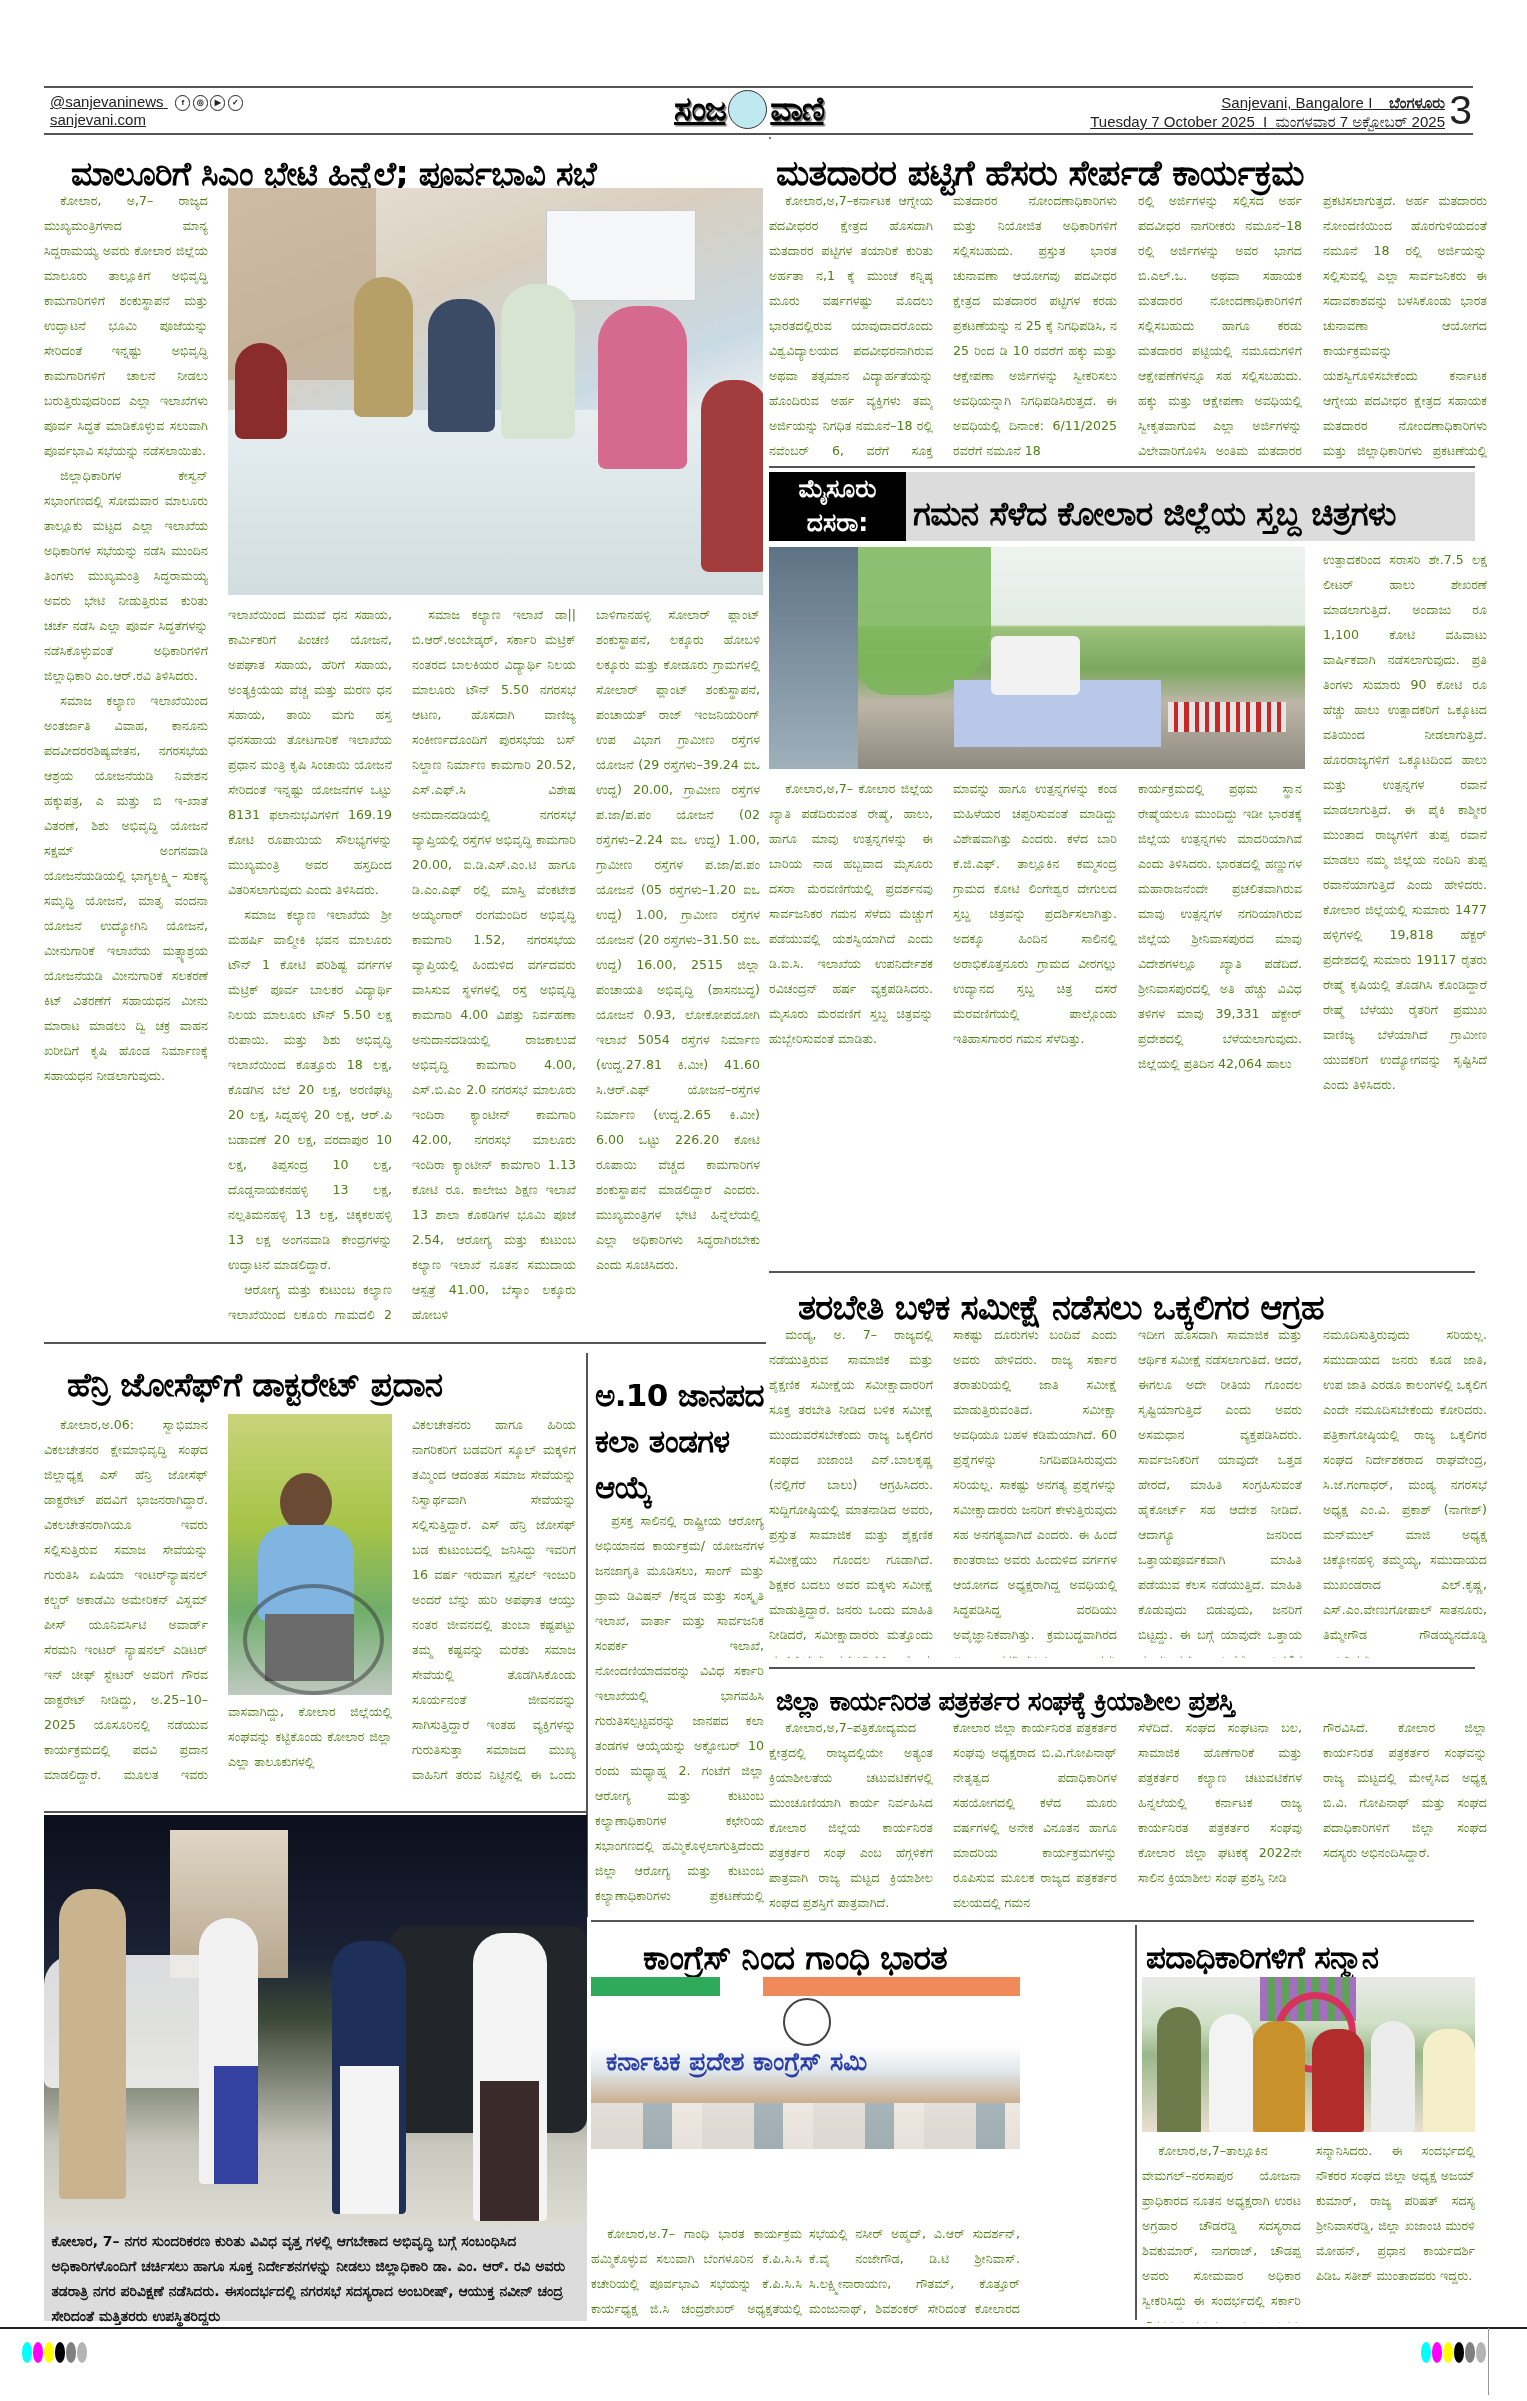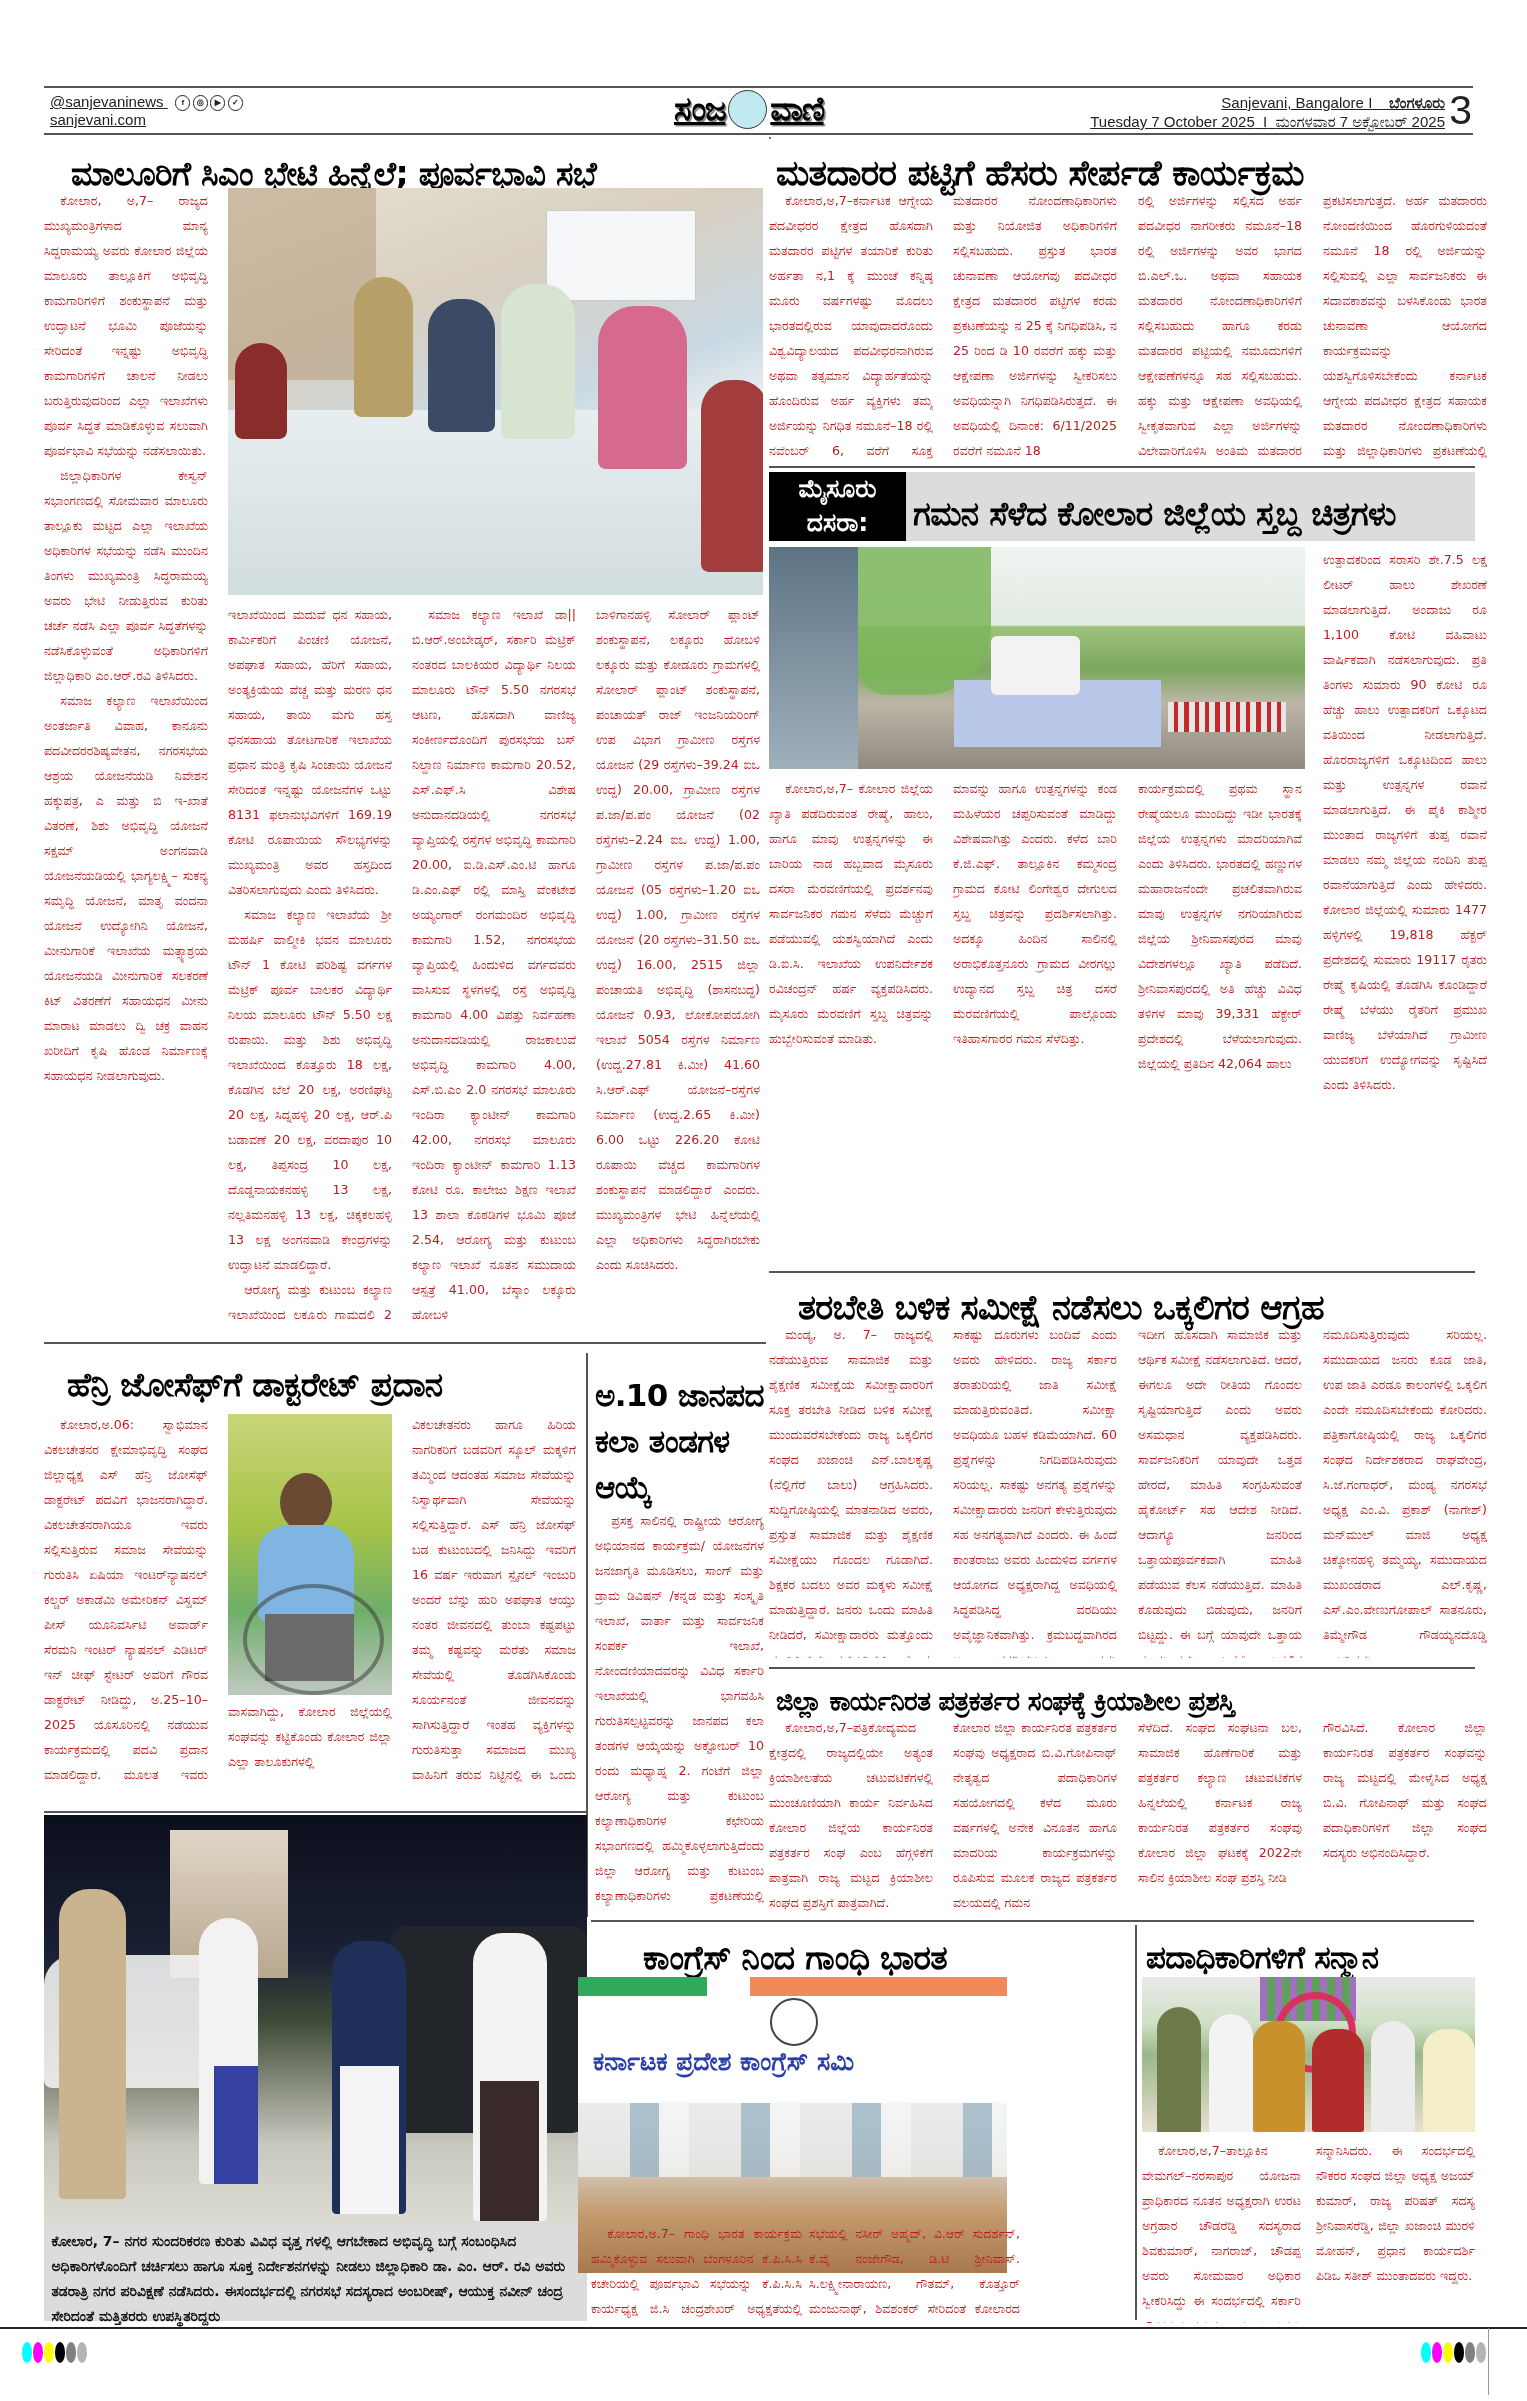--- a/index.html
+++ b/index.html
@@ -8,21 +8,21 @@
   .rule{position:absolute;background:#555;}
   .vrule{position:absolute;background:#777;width:1.5px;}
   .masthead-left{left:25px;top:93px;font-family:"Liberation Sans",sans-serif;font-size:15px;line-height:18px;color:#222;}
   .social{display:inline-flex;gap:2.2px;margin-left:7.4px;vertical-align:middle;}
   .social span{display:inline-block;width:13.3px;height:13.3px;border:1.5px solid #222;border-radius:50%;font-size:8.1px;line-height:13.3px;text-align:center;font-weight:bold;}
   .logo{left:336px;top:87px;height:44px;display:flex;align-items:center;gap:3px;font-family:"DejaVu Sans",sans-serif;font-weight:bold;font-size:33px;color:#000;letter-spacing:-1.5px;text-shadow:1.5px 1.5px 0 #888;text-align:right;}
   .logo .globe{width:37px;height:37px;border-radius:50%;background:#bfe8f0;border:1.5px solid #333;display:inline-block;}
   .masthead-right{right:52px;top:93px;text-align:right;font-family:"Liberation Sans",sans-serif;font-size:15px;line-height:19px;color:#222;}
   .pagenum{position:absolute;right:21px;top:87px;font-size:41px;font-family:"Liberation Sans",sans-serif;color:#222;font-weight:300;}
   .headline{position:absolute;font-family:"DejaVu Sans",sans-serif;font-weight:bold;color:#000;white-space:nowrap;letter-spacing:-0.7px;margin-top:8px;}
-  .col{position:absolute;font-family:"DejaVu Sans",sans-serif;font-size:12.6px;line-height:25px;text-align:justify;color:#b91c1c;overflow:hidden;}
+  .col{position:absolute;font-family:"DejaVu Sans",sans-serif;font-size:12.6px;line-height:25px;text-align:justify;color:#4d7c0f;overflow:hidden;}
   .col p{margin:0;text-indent:16.3px;}
   .photo{position:absolute;overflow:hidden;}
   .caption{position:absolute;background:#dcdcdc;font-family:"DejaVu Sans",sans-serif;font-weight:bold;font-size:14px;line-height:25px;padding:4.4px 7.4px;box-sizing:border-box;color:#111;}
   .kicker{position:absolute;background:#000;color:#fff;font-family:"DejaVu Sans",sans-serif;font-weight:bold;font-size:28px;line-height:35px;text-align:center;}
   .grey-band{position:absolute;background:#dcdcdc;}
   .regmarks{position:absolute;display:flex;gap:0.7px;}
   .regmarks span{display:inline-block;width:10.3px;height:21px;border-radius:50%;}
 </style>
 </head>
 <body>
@@ -205,21 +205,21 @@
   <div style="position:absolute;left:288px;top:126px;width:74px;height:273px;border-radius:30px 30px 4.4px 4.4px;background:#1e2f5a;"></div>
   <div style="position:absolute;left:296px;top:251px;width:59px;height:148px;background:#f4f4f4;"></div>
   <div style="position:absolute;left:429px;top:118px;width:74px;height:288px;border-radius:30px 30px 4.4px 4.4px;background:#f3f3f3;"></div>
   <div style="position:absolute;left:436px;top:266px;width:59px;height:140px;background:#3a2a2a;"></div>
 </div>
 <div class="caption" style="left:44px;top:2225px;width:543px;height:96px;">ಕೋಲಾರ, 7– ನಗರ ಸುಂದರಿಕರಣ ಕುರಿತು ವಿವಿಧ ವೃತ್ತ ಗಳಲ್ಲಿ ಆಗಬೇಕಾದ ಅಭಿವೃದ್ಧಿ ಬಗ್ಗೆ ಸಂಬಂಧಿಸಿದ ಅಧಿಕಾರಿಗಳೊಂದಿಗೆ ಚರ್ಚಿಸಲು ಹಾಗೂ ಸೂಕ್ತ ನಿರ್ದೇಶನಗಳನ್ನು ನೀಡಲು ಜಿಲ್ಲಾಧಿಕಾರಿ ಡಾ. ಎಂ. ಆರ್. ರವಿ ಅವರು ತಡರಾತ್ರಿ ನಗರ ಪರಿವಿಕ್ಷಣೆ ನಡೆಸಿದರು. ಈಸಂದರ್ಭದಲ್ಲಿ ನಗರಸಭೆ ಸದಸ್ಯರಾದ ಅಂಬರೀಷ್, ಆಯುಕ್ತ ನವೀನ್ ಚಂದ್ರ ಸೇರಿದಂತೆ ಮತ್ತಿತರರು ಉಪಸ್ಥಿತರಿದ್ದರು</div>
 
 <div class="rule" style="left:591px;top:1920px;width:883px;height:2.2px;"></div>
 
 <div class="headline" style="left:643px;top:1929px;font-size:33px;line-height:41px;">ಕಾಂಗ್ರೆಸ್ ನಿಂದ ಗಾಂಧಿ ಭಾರತ</div>
-<div class="photo" style="left:578px;top:1977px;width:429px;height:296px;background:linear-gradient(180deg,#ffffff 0%,#ffffff 40%,#dfe6ea 55%,#c39a6d 80%,#a9794e 100%);text-align:center;">
+<div class="photo" style="left:591px;top:1977px;width:429px;height:172px;background:linear-gradient(180deg,#ffffff 0%,#ffffff 40%,#dfe6ea 55%,#c39a6d 80%,#a9794e 100%);text-align:center;">
   <div style="position:absolute;left:0;top:0;width:429px;height:19px;background:linear-gradient(90deg,#2eaa5a 0 30%,#fff 30% 40%,#f18a5a 40% 100%);"></div>
   <div style="position:absolute;left:192px;top:21px;width:44px;height:44px;border-radius:50%;border:2.2px solid #444;background:#fff;"></div>
   <div style="position:absolute;left:15px;top:70px;font-family:'DejaVu Sans',sans-serif;font-weight:bold;font-size:25px;color:#2a3ea8;white-space:nowrap;">ಕರ್ನಾಟಕ ಪ್ರದೇಶ ಕಾಂಗ್ರೆಸ್ ಸಮಿ</div>
   <div style="position:absolute;left:0;top:126px;width:429px;height:74px;background:repeating-linear-gradient(90deg,#e8e8e8 0 52px,#9fb7c4 52px 81px,#f3f3f3 81px 111px);opacity:.85;"></div>
 </div>
 <div class="col" style="left:591px;top:2221px;width:211px;height:100px;">
     <p>ಕೋಲಾರ,ಅ.7– ಗಾಂಧಿ ಭಾರತ ಕಾರ್ಯಕ್ರಮ ಹಮ್ಮಿಕೊಳ್ಳುವ ಸಲುವಾಗಿ ಬೆಂಗಳೂರಿನ ಕೆ.ಪಿ.ಸಿ.ಸಿ ಕಚೇರಿಯಲ್ಲಿ ಪೂರ್ವಭಾವಿ ಸಭೆಯನ್ನು ಕೆ.ಪಿ.ಸಿ.ಸಿ ಕಾರ್ಯಧ್ಯಕ್ಷ ಜಿ.ಸಿ ಚಂದ್ರಶೇಖರ್ ಅಧ್ಯಕ್ಷತೆಯಲ್ಲಿ ಹಮ್ಮಿಕೊಳ್ಳಲಾಗಿತ್ತು.</p>
   </div>
 <div class="col" style="left:809px;top:2221px;width:211px;height:100px;">
     <p style="text-indent:0">ಸಭೆಯಲ್ಲಿ ನಸೀರ್ ಅಹ್ಮದ್, ವಿ.ಆರ್ ಸುದರ್ಶನ್, ಕೆ.ವೈ ನಂಜೇಗೌಡ, ಡಿ.ಟಿ ಶ್ರೀನಿವಾಸ್. ಸಿ.ಲಕ್ಷ್ಮೀನಾರಾಯಣ, ಗೌತಮ್, ಕೊತ್ತೂರ್ ಮಂಜುನಾಥ್, ಶಿವಶಂಕರ್ ಸೇರಿದಂತೆ ಕೋಲಾರದ ಪ್ರಮುಖ ಕಾರ್ಯಕರ್ತರು ಭಾಗವಹಿಸಿದ್ದರು.</p>

